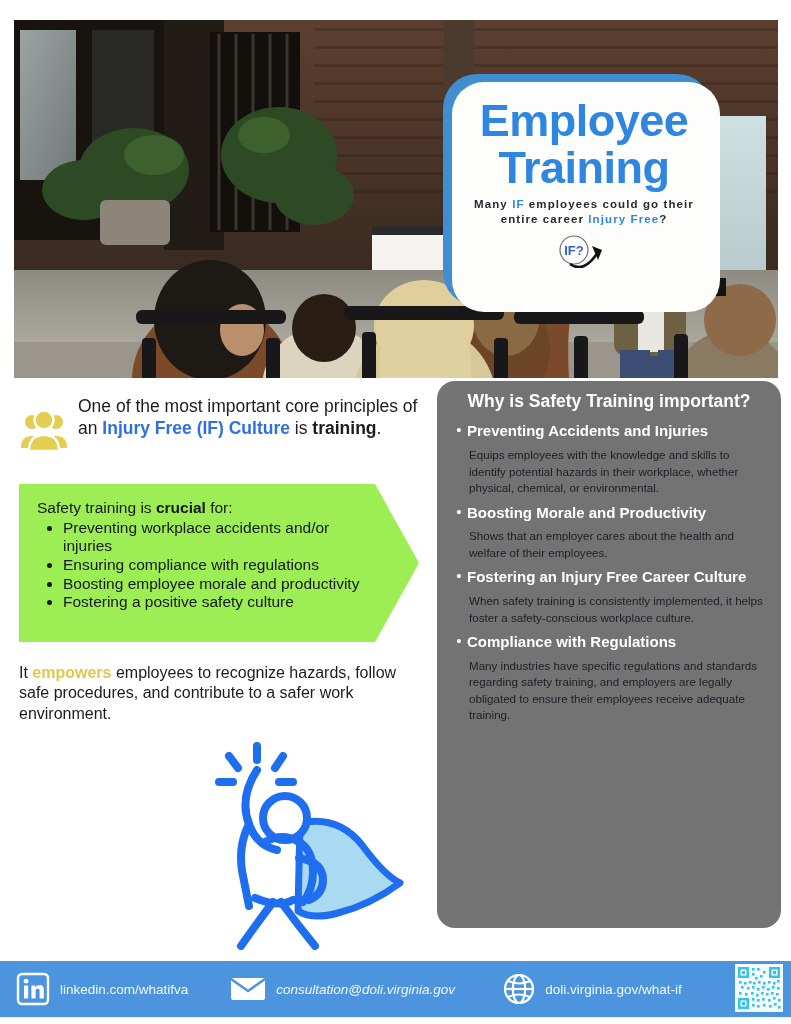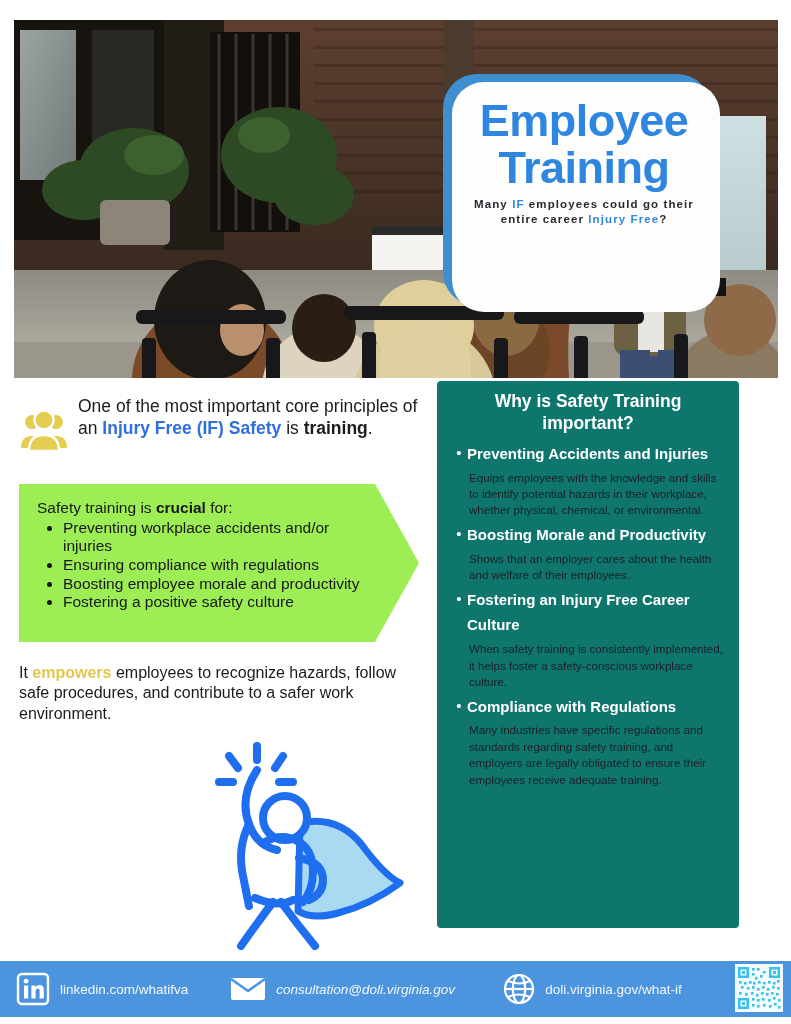--- a/index.html
+++ b/index.html
@@ -142,23 +142,23 @@
     position: absolute;
     left: 195px; top: 738px;
     width: 215px; height: 212px;
   }
   .hero-figure svg { display:block; width:100%; height:100%; }
 
   
   .blue-panel {
     position: absolute;
     left: 437px; top: 381px;
-    width: 302px; height: 547px;
-    background: #0f766e;
-    border-radius: 4px;
+    width: 344px; height: 547px;
+    background: #737373;
+    border-radius: 18px;
     padding: 9px 14px 10px 14px;
     overflow: hidden;
   }
   .panel-title {
     color: #ffffff;
     font-size: 17.5px;
     font-weight: bold;
     text-align: center;
     line-height: 1.28;
     margin-bottom: 6px;
@@ -355,33 +355,41 @@
 
       <rect x="700" y="258" width="12" height="18" fill="#141414"></rect>
     </svg>
   </div>
 
   <div class="title-card-shadow"></div>
   <div class="title-card">
     <div class="title-line1">Employee</div>
     <div class="title-line2">Training</div>
     <div class="title-sub"><span>Many </span><span class="hl">IF</span><span> employees could go their entire career </span><span class="hl">Injury Free</span><span>?</span></div>
+    <div class="if-logo-wrap">
+      <svg width="60" height="34" viewBox="0 0 60 34" aria-hidden="true">
+        <circle cx="20" cy="16" r="14" fill="#ffffff" stroke="#6e6e6e" stroke-width="1.2"></circle>
+        <text x="20" y="21" text-anchor="middle" font-family="Liberation Sans, sans-serif" font-size="13" font-weight="bold" fill="#2f5fd0">IF?</text>
+        <path d="M16 30 q14 10 28 -12" stroke="#111111" stroke-width="2.6" fill="none"></path>
+        <path d="M38 12 l10 4 l-4 10 z" fill="#111111"></path>
+      </svg>
+    </div>
   </div>
 
   <div class="people-icon">
     <svg viewBox="0 0 52 48" aria-hidden="true">
       <circle cx="14" cy="14" r="7" fill="#e3ce52"></circle>
       <circle cx="38" cy="14" r="7" fill="#e3ce52"></circle>
       <path d="M3 40 q0 -12 11 -12 q11 0 11 12 z" fill="#e3ce52"></path>
       <path d="M27 40 q0 -12 11 -12 q11 0 11 12 z" fill="#e3ce52"></path>
       <circle cx="26" cy="12" r="9.5" fill="#e3ce52" stroke="#ffffff" stroke-width="2.4"></circle>
       <path d="M11 43 q0 -16 15 -16 q15 0 15 16 z" fill="#e3ce52" stroke="#ffffff" stroke-width="2.4"></path>
     </svg>
   </div>
-  <div class="intro-text"><span>One of the most important core principles of an </span><span class="blue">Injury Free (IF) Safety</span><span> is </span><span class="bold">training</span><span>.</span></div>
+  <div class="intro-text"><span>One of the most important core principles of an </span><span class="blue">Injury Free (IF) Culture</span><span> is </span><span class="bold">training</span><span>.</span></div>
 
   <div class="green-arrow">
     <div class="shape"></div>
     <div class="content">
       <div class="green-head"><span>Safety training is </span><span class="bold">crucial</span><span> for:</span></div>
       <ul class="green-list">
         <li>Preventing workplace accidents and/or injuries</li>
         <li>Ensuring compliance with regulations</li>
         <li>Boosting employee morale and productivity</li>
         <li>Fostering a positive safety culture</li>

